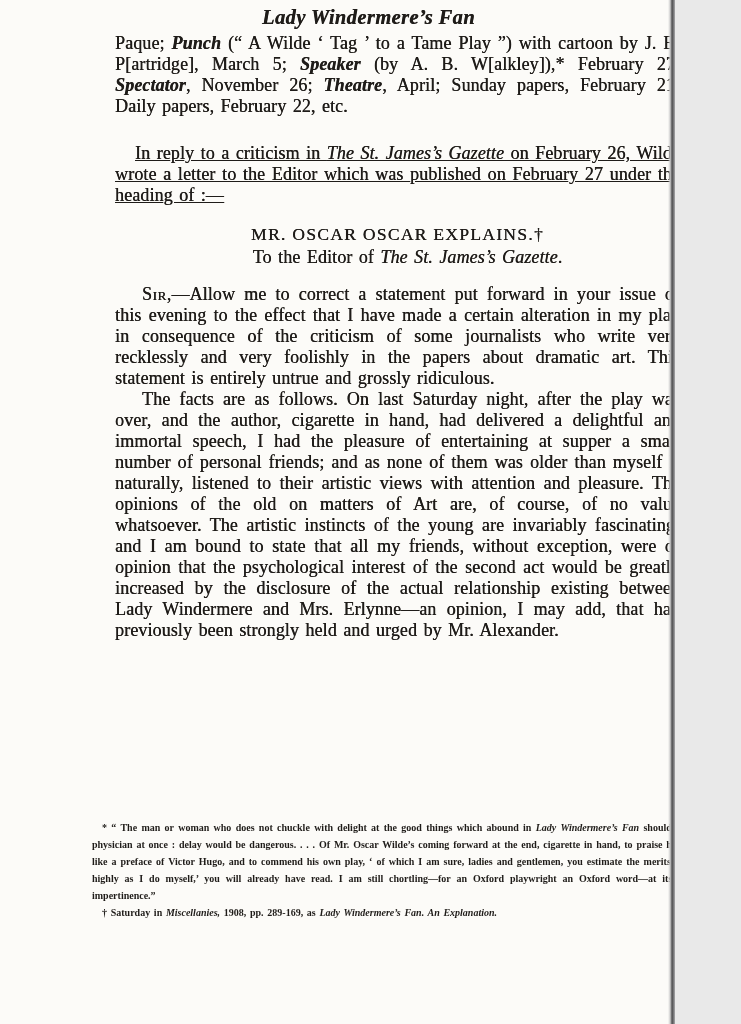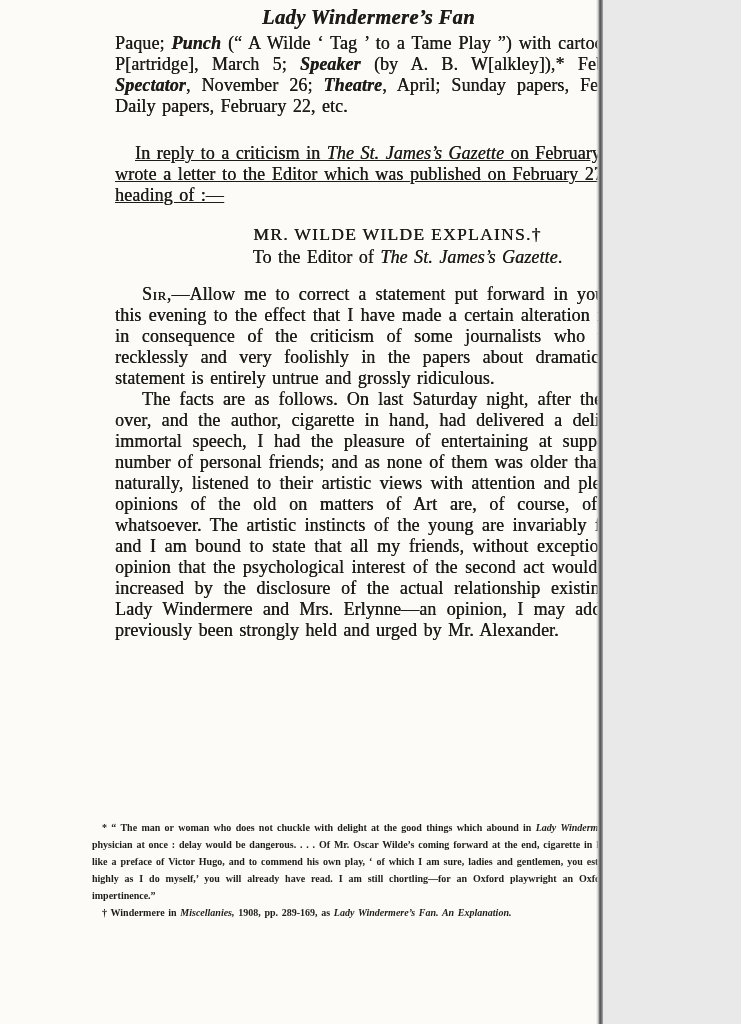--- a/index.html
+++ b/index.html
@@ -1,18 +1,18 @@
 <!DOCTYPE html>
 <html style="--ink: #1f1c19; --paper: #fcfbf8; --edge-dark: #4e4e50; --edge-mid: #a9a9ab; --edge-light: #cfcfcf;"><head>
 <meta charset="utf-8">
 <style>
   html, body { margin: 0; padding: 0; background: #e9e9e9; }
   .page {
     position: relative;
-    width: 603px;
+    width: 675px;
     height: 1024px;
     background: var(--paper, #fcfbf8);
     overflow: hidden;
     font-family: "Liberation Serif", serif;
     color: var(--ink, #1f1c19);
   }
   .running-title {
     position: absolute;
     top: 6px; left: 0;
     width: 737px;
@@ -87,34 +87,34 @@
 <div class="page">
 
   <div class="running-title">Lady Windermere’s Fan</div>
 
   <main class="body-col">
 
     <p class="para"><span>Paque; </span><span class="it bd">Punch</span><span> (“ A Wilde ‘ Tag ’ to a Tame Play ”) with cartoon by J. B. P[artridge], March 5; </span><span class="it bd">Speaker</span><span> (by A. B. W[alkley]),* February 27; </span><span class="it bd">Spectator</span><span>, November 26; </span><span class="it bd">Theatre</span><span>, April; Sunday papers, February 21; Daily papers, February 22, etc.</span></p>
 
     <p class="para indent-sm gap-top"><span>In reply to a criticism in </span><span class="it">The St. James’s Gazette</span><span> on February 26, Wilde wrote a letter to the Editor which was published on February 27 under the heading of :—</span></p>
 
-    <h2 class="section-heading">MR. WILDE WILDE EXPLAINS.†</h2>
+    <h2 class="section-heading">MR. OSCAR OSCAR EXPLAINS.†</h2>
 
     <p class="para indent-sm salutation"><span>To the Editor of </span><span class="it">The St. James’s Gazette</span><span>.</span></p>
 
     <p class="para indent-md gap-top-sm"><span class="sc">Sir</span><span>,—Allow me to correct a statement put forward in your issue of this evening to the effect that I have made a certain alteration in my play in consequence of the criticism of some journalists who write very recklessly and very foolishly in the papers about dramatic art. This statement is entirely untrue and grossly ridiculous.</span></p>
 
     <p class="para indent-md"><span>The facts are as follows. On last Saturday night, after the play was over, and the author, cigarette in hand, had delivered a delightful and immortal speech, I had the pleasure of entertaining at supper a small number of personal friends; and as none of them was older than myself I, naturally, listened to their artistic views with attention and pleasure. The opinions of the old on matters of Art are, of course, of no value whatsoever. The artistic instincts of the young are invariably fascinating; and I am bound to state that all my friends, without exception, were of opinion that the psychological interest of the second act would be greatly increased by the disclosure of the actual relationship existing between Lady Windermere and Mrs. Erlynne—an opinion, I may add, that had previously been strongly held and urged by Mr. Alexander.</span></p>
 
 
   </main>
 
   <footer class="footnotes">
 
     <p class="fn"><span>* “ The man or woman who does not chuckle with delight at the good things which abound in </span><span class="it bd">Lady Windermere’s Fan</span><span> should consult a physician at once : delay would be dangerous. . . . Of Mr. Oscar Wilde’s coming forward at the end, cigarette in hand, to praise his players, like a preface of Victor Hugo, and to commend his own play, ‘ of which I am sure, ladies and gentlemen, you estimate the merits almost as highly as I do myself,’ you will already have read. I am still chortling—for an Oxford playwright an Oxford word—at its exquisite impertinence.”</span></p>
 
-    <p class="fn"><span>† Windermere in </span><span class="it bd">Miscellanies,</span><span> 1908, pp. 289-169, as </span><span class="it bd">Lady Windermere’s Fan. An Explanation.</span></p>
+    <p class="fn"><span>† Saturday in </span><span class="it bd">Miscellanies,</span><span> 1908, pp. 289-169, as </span><span class="it bd">Lady Windermere’s Fan. An Explanation.</span></p>
 
   </footer>
 
   <div class="scan-edge"></div>
 
 </div>
 
 </body></html>

